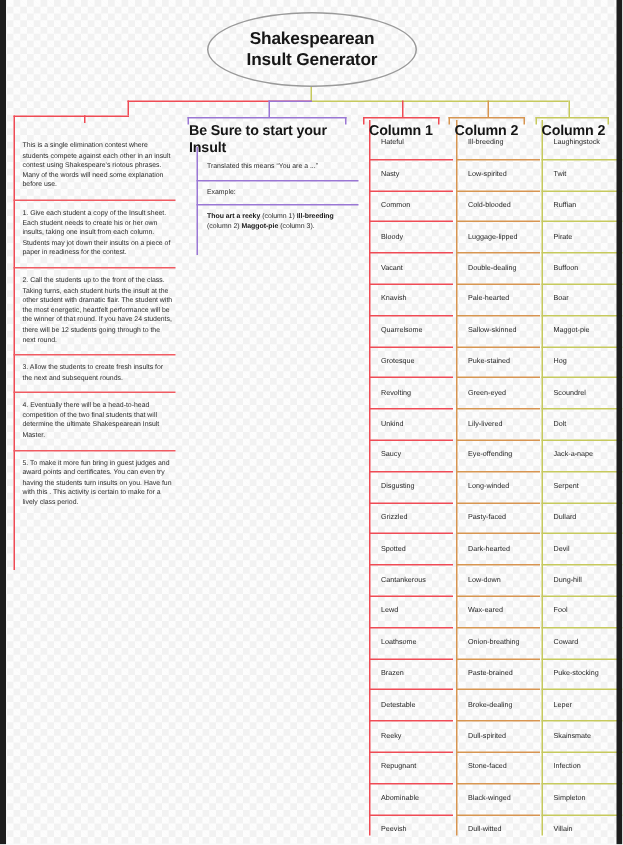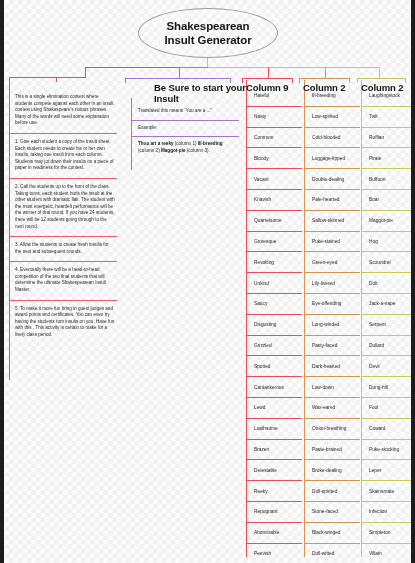--- a/index.html
+++ b/index.html
@@ -143,26 +143,26 @@
   <div class="ln" style="left:299px; top:78px; width:51px; height:1.4px; background:#d79551;"></div>
   <div class="ln" style="left:299px; top:78px; width:1.4px; height:5px; background:#d79551;"></div>
   <div class="ln" style="left:349px; top:78px; width:1.4px; height:5px; background:#d79551;"></div>
 
   <div class="ln" style="left:379px; top:67px; width:1.4px; height:11px; background:#c6c95d;"></div>
   <div class="ln" style="left:357px; top:78px; width:49px; height:1.4px; background:#c6c95d;"></div>
   <div class="ln" style="left:357px; top:78px; width:1.4px; height:5px; background:#c6c95d;"></div>
   <div class="ln" style="left:405px; top:78px; width:1.4px; height:5px; background:#c6c95d;"></div>
 
 
-  <div class="bhead" style="left:126px; top:82px; width:108px;margin-left:28px;">
+  <div class="bhead" style="left:126px; top:82px; width:108px;">
     <div>Be Sure to start your Insult</div>
   </div>
 
   <div class="bhead" style="left:246px; top:82px; width:60px;">
-    <span>Column 9</span>
+    <span>Column 1</span>
   </div>
 
   <div class="bhead" style="left:303px; top:82px; width:60px;">
     <span>Column 2</span>
   </div>
 
   <div class="bhead" style="left:361px; top:82px; width:60px;">
     <span>Column 2</span>
   </div>
 

